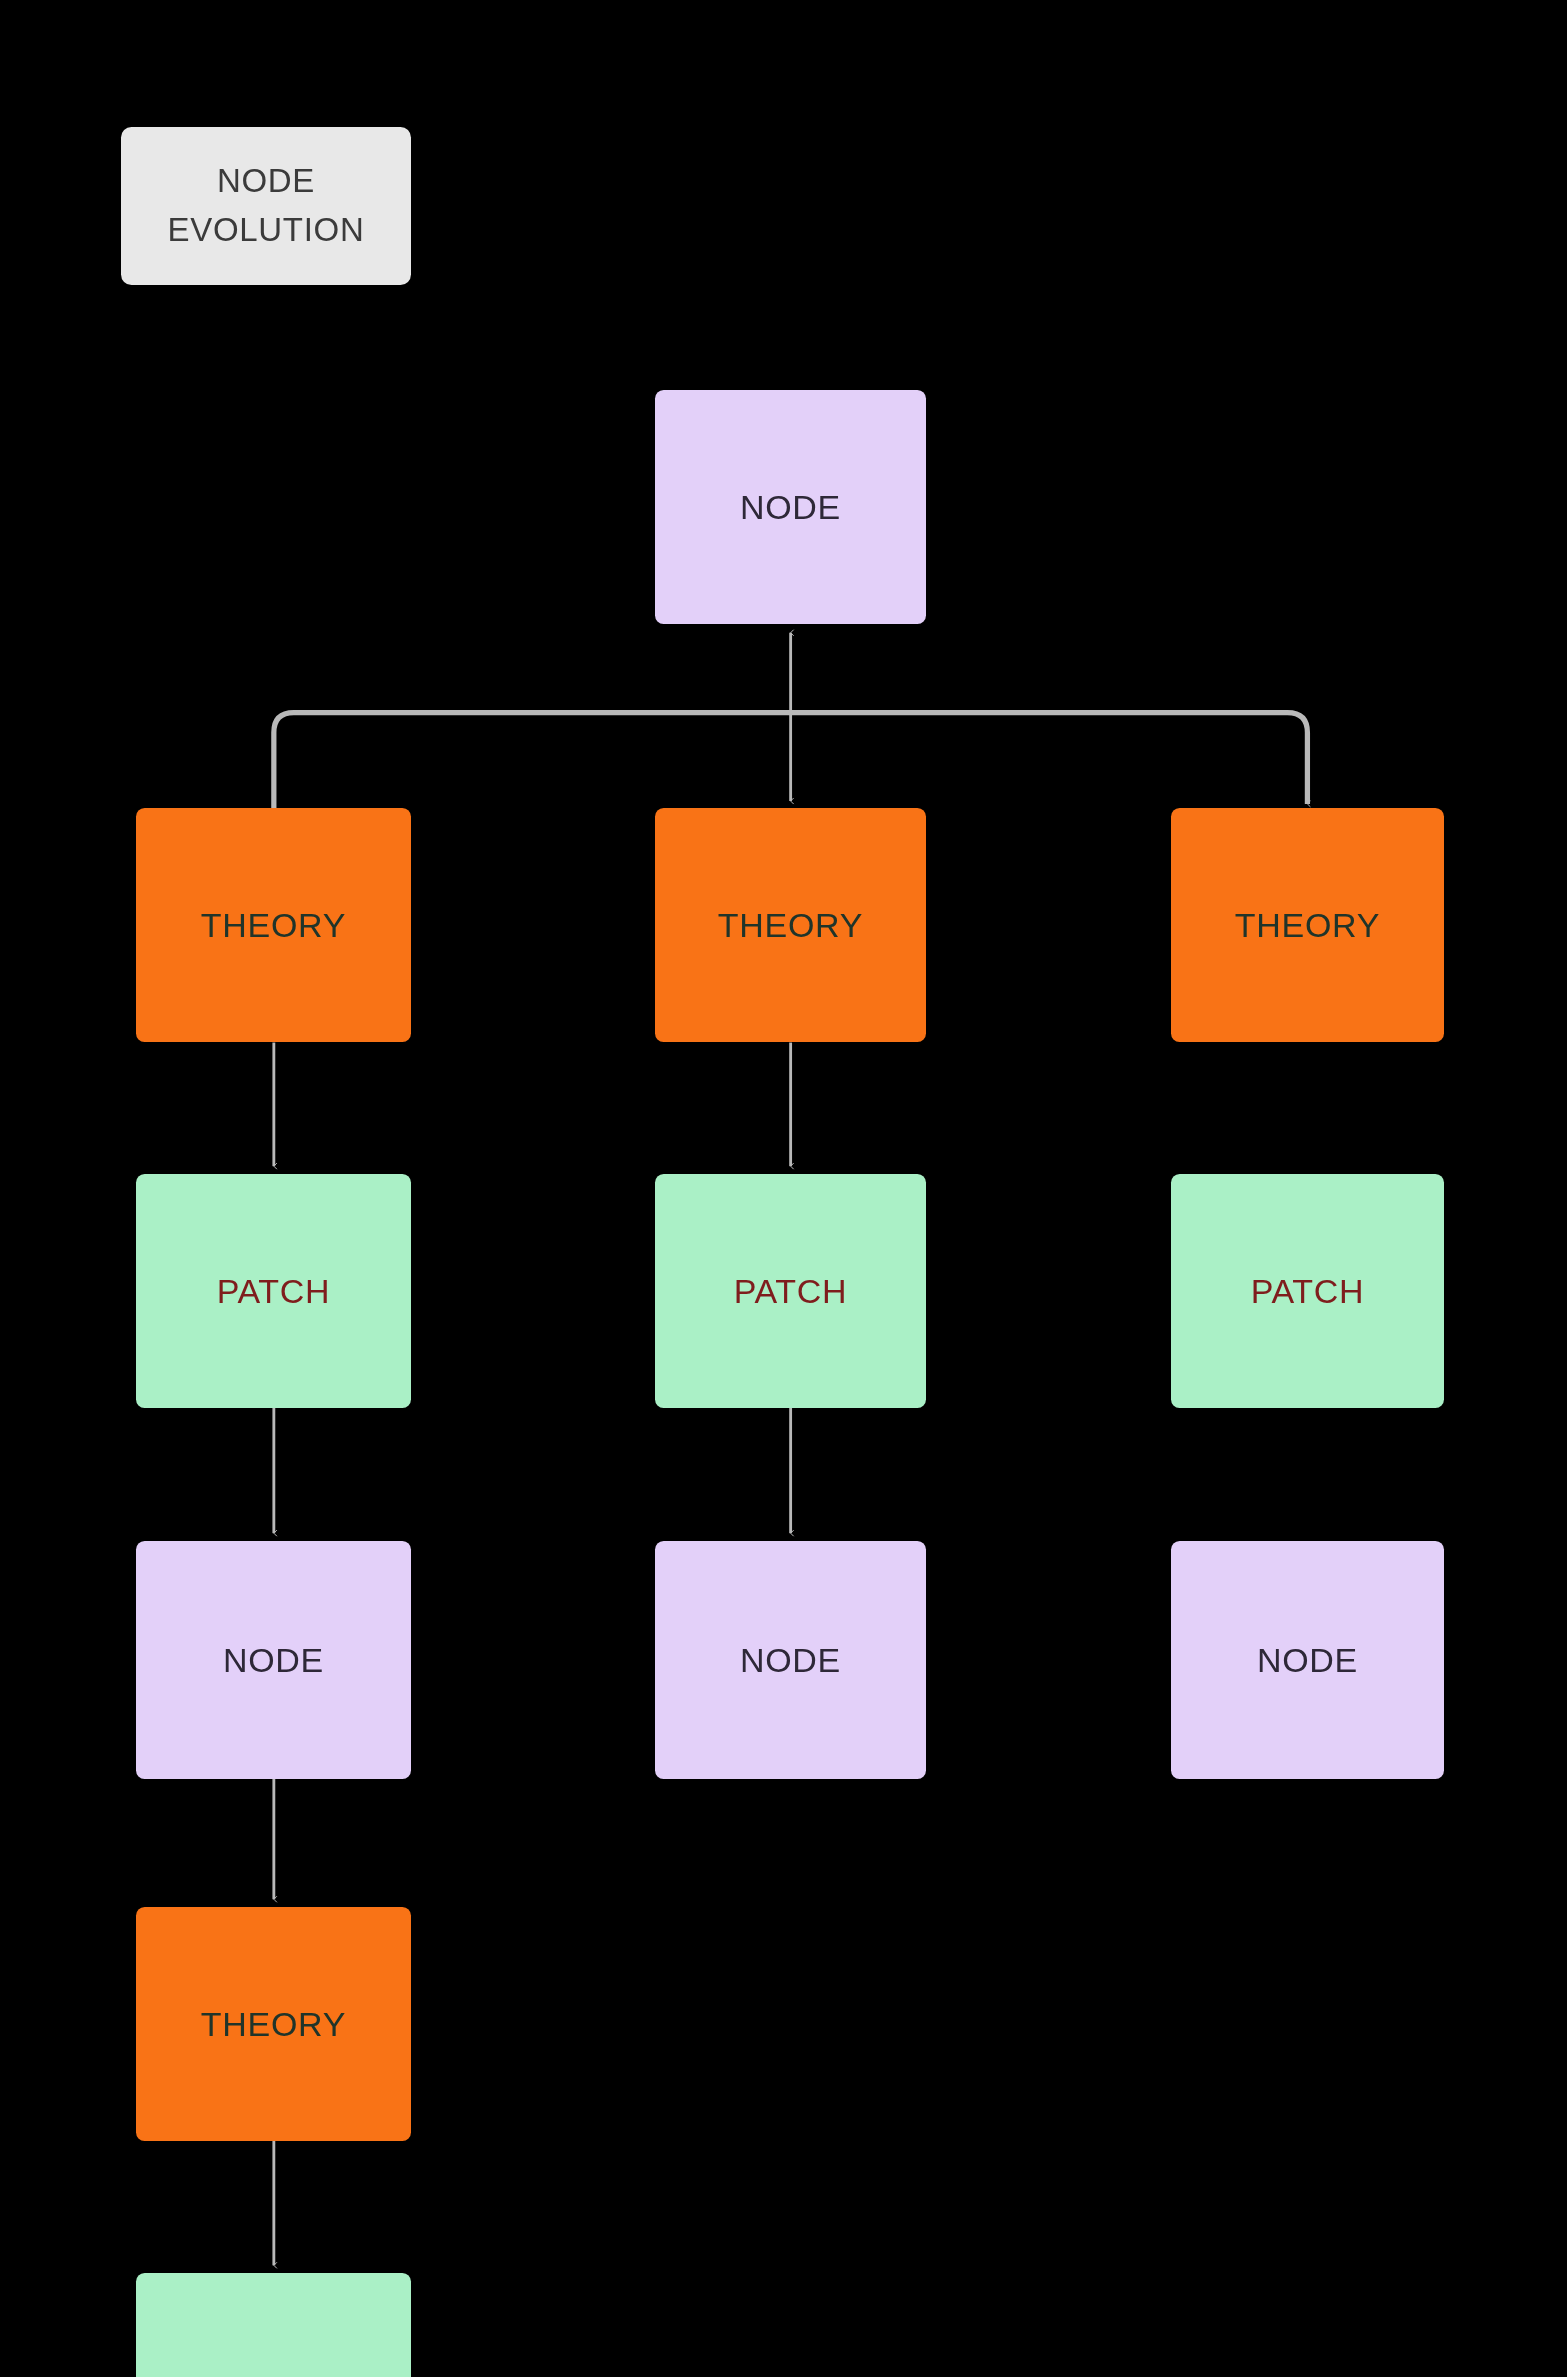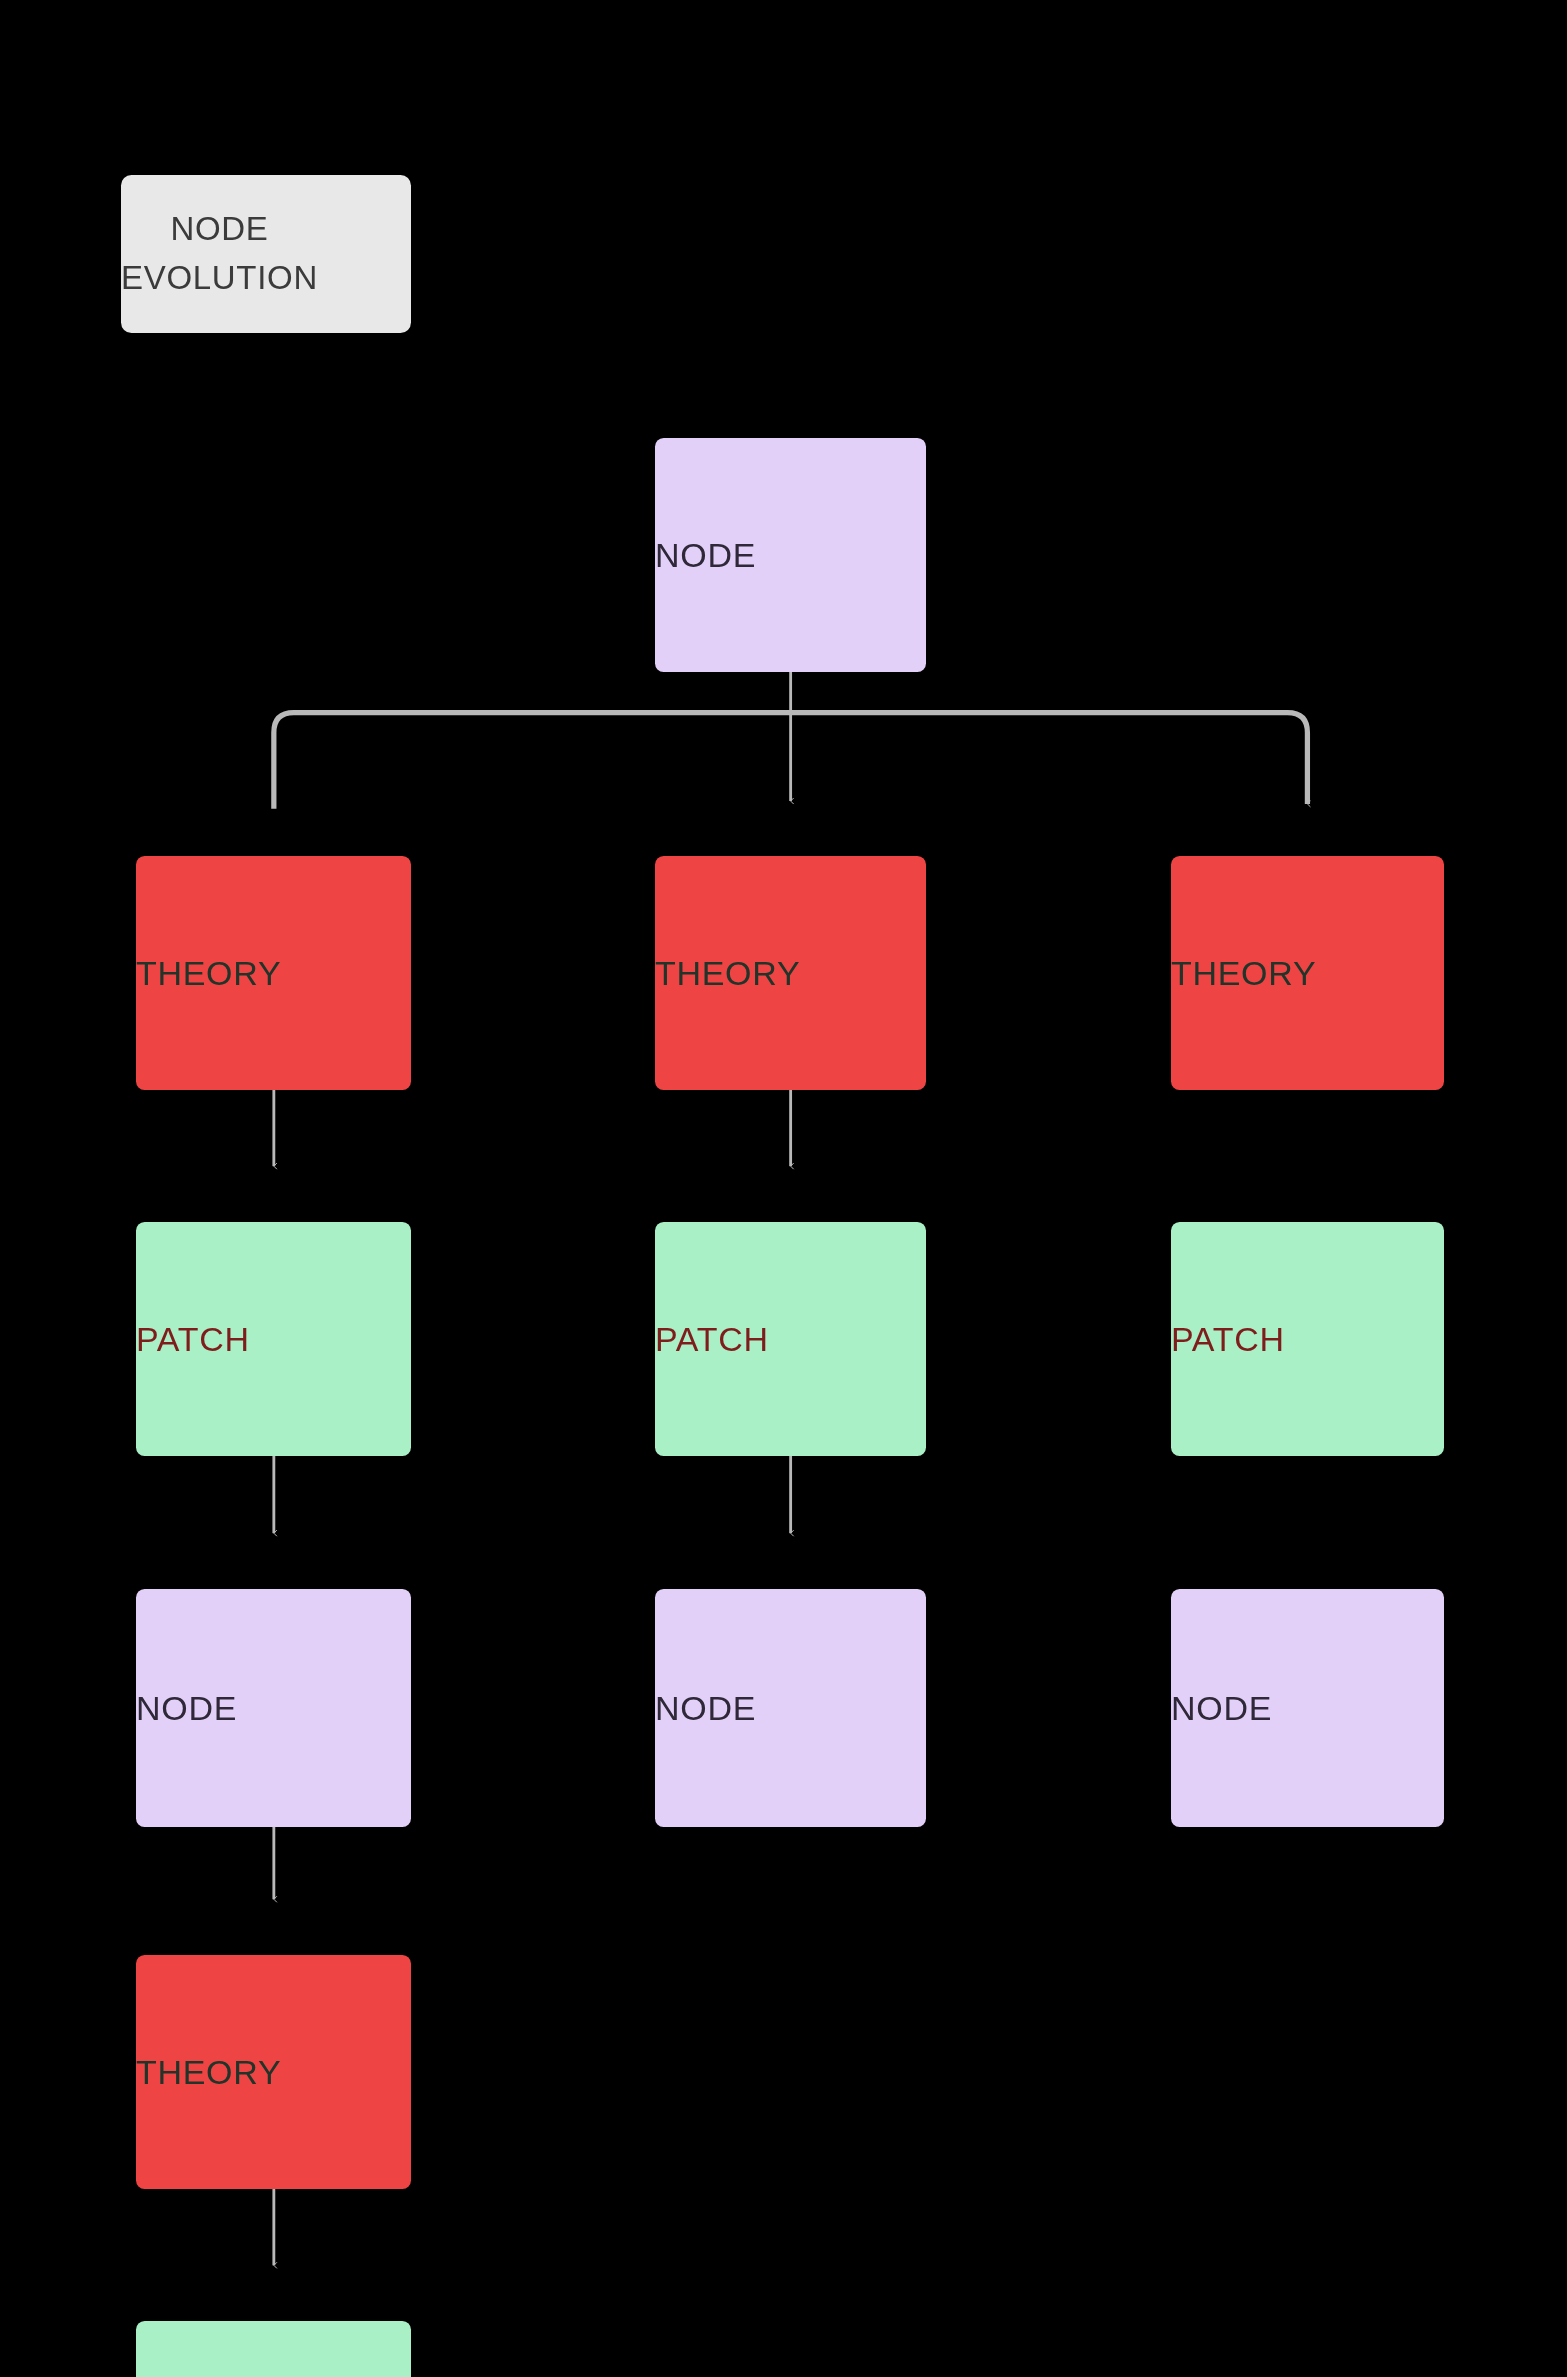--- a/index.html
+++ b/index.html
@@ -33,23 +33,22 @@
     pointer-events: none;
   }
 
   
   .node-box {
     position: absolute;
     box-sizing: border-box;
     border-radius: 8.6px;
     display: flex;
     align-items: center;
-    justify-content: flex-start;
+    justify-content: center;
     text-align: center;
-    margin-top: 48px;
   }
   .node-label {
     font-size: 34px;
     font-weight: 400;
     letter-spacing: 0.7px;
     line-height: 1.42;
     white-space: pre-line;
   }
 
   
@@ -58,21 +57,21 @@
     border-radius: 10.5px;
   }
   .box-title .node-label {
     color: #3b3b3b;
     font-size: 33px;
     line-height: 1.48;
   }
 
   
   .box-theory {
-    background: #ef4444;
+    background: #f97316;
   }
   .box-theory .node-label { color: #20342a; }
 
   
   .box-patch {
     background: #aaf0c6;
   }
   .box-patch .node-label { color: #7f1d1d; }
 
   

